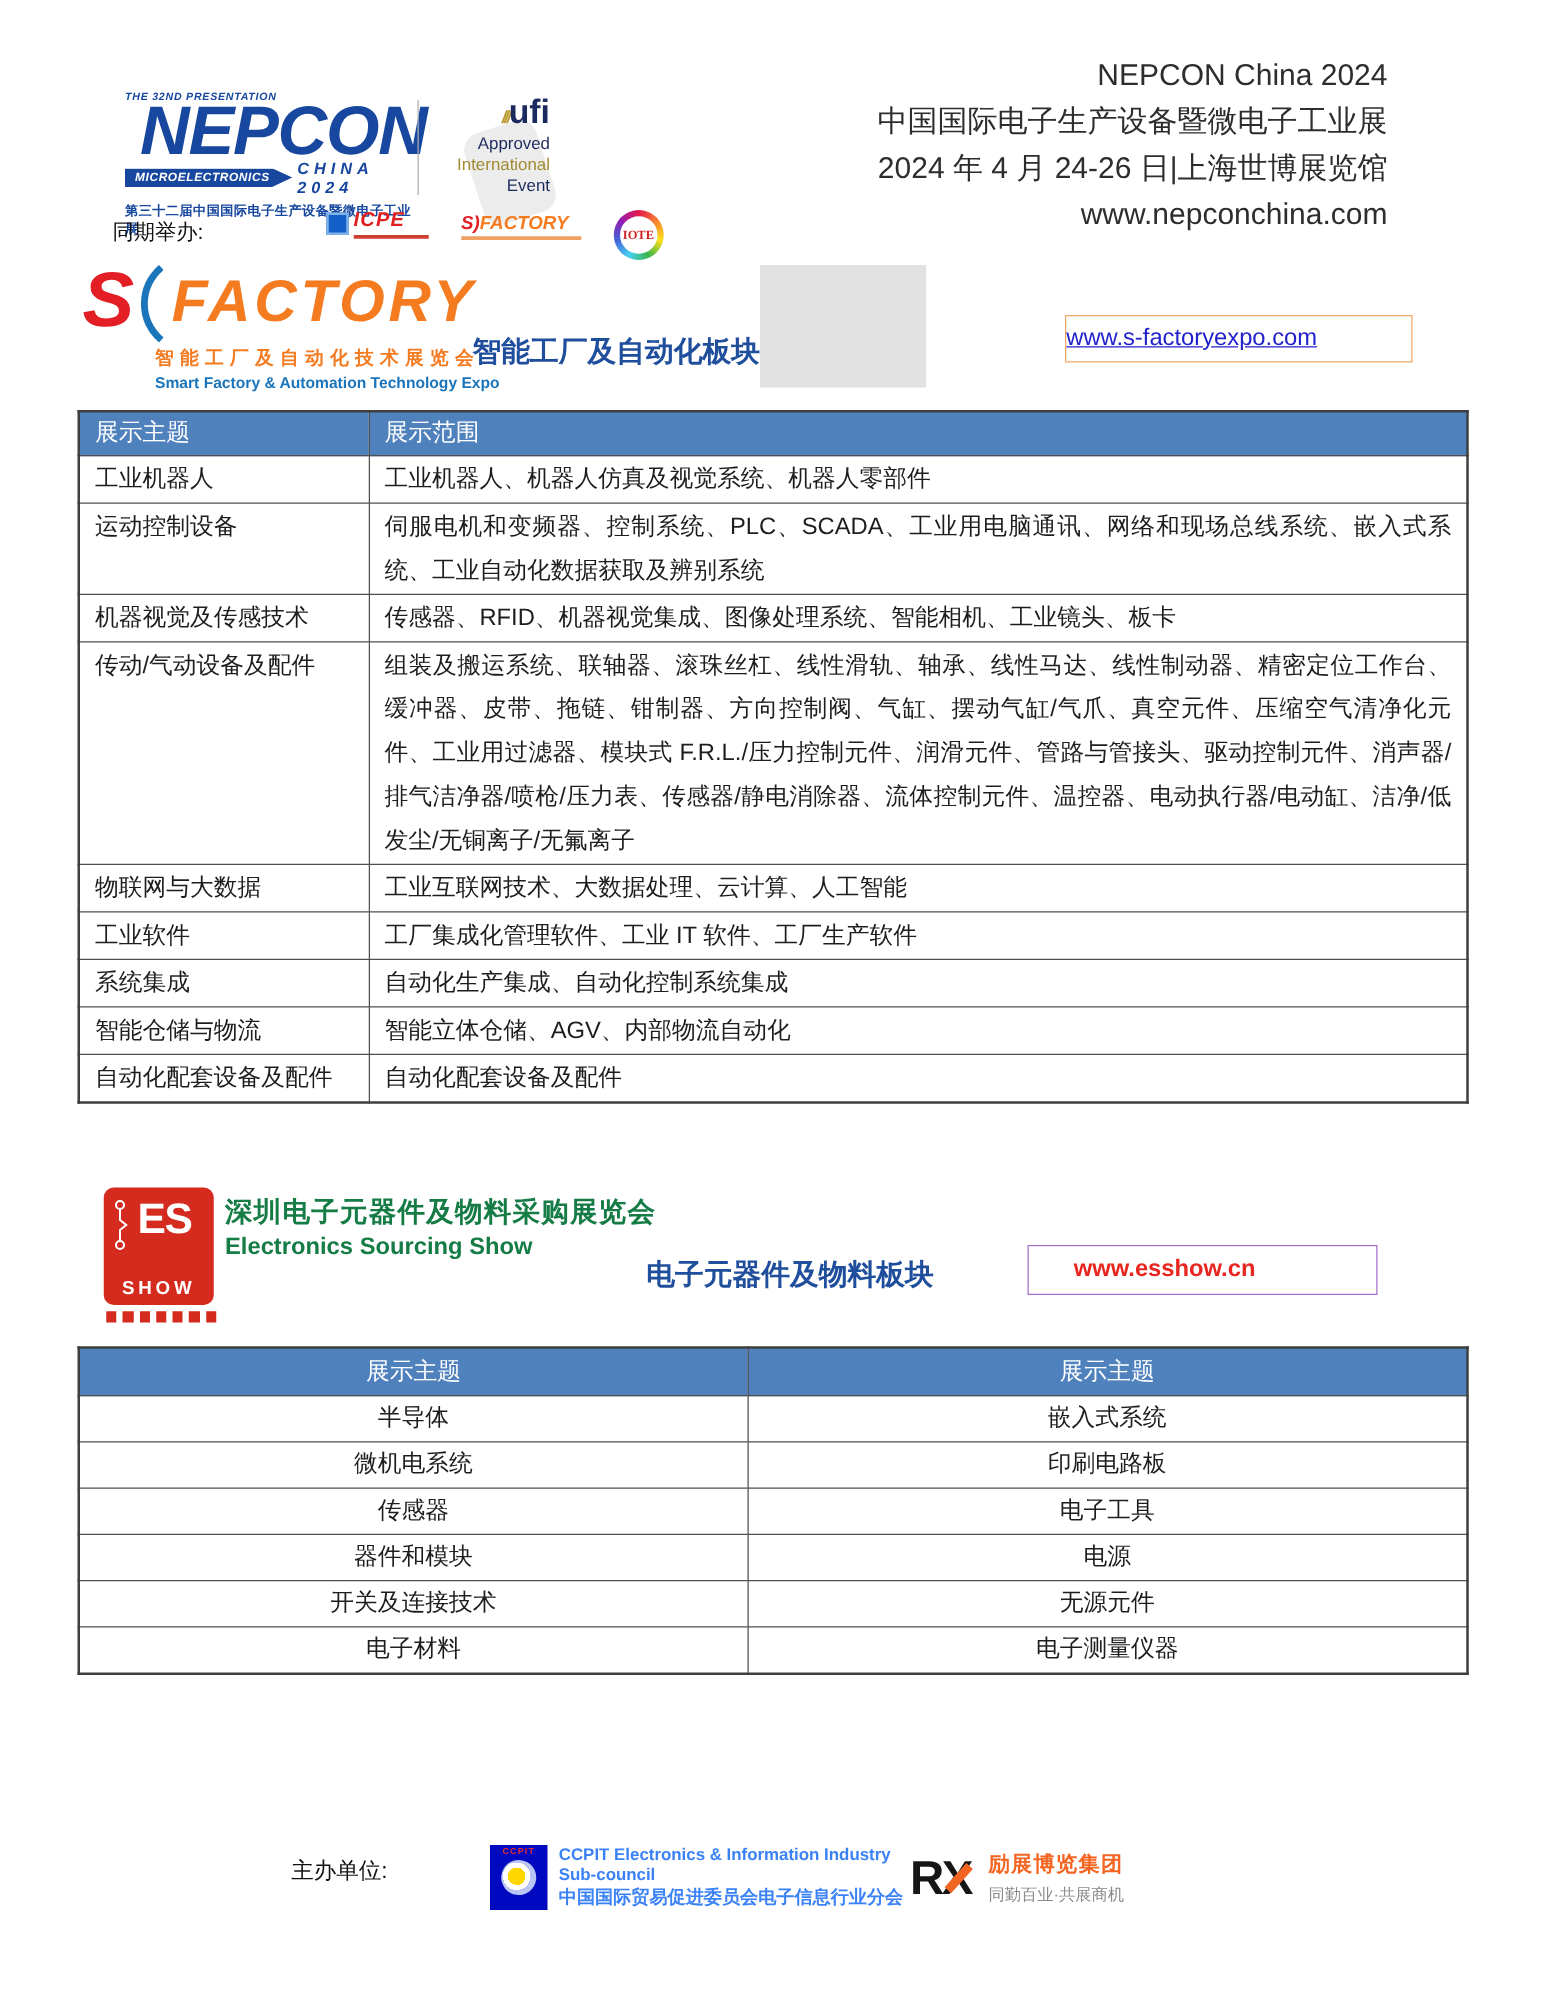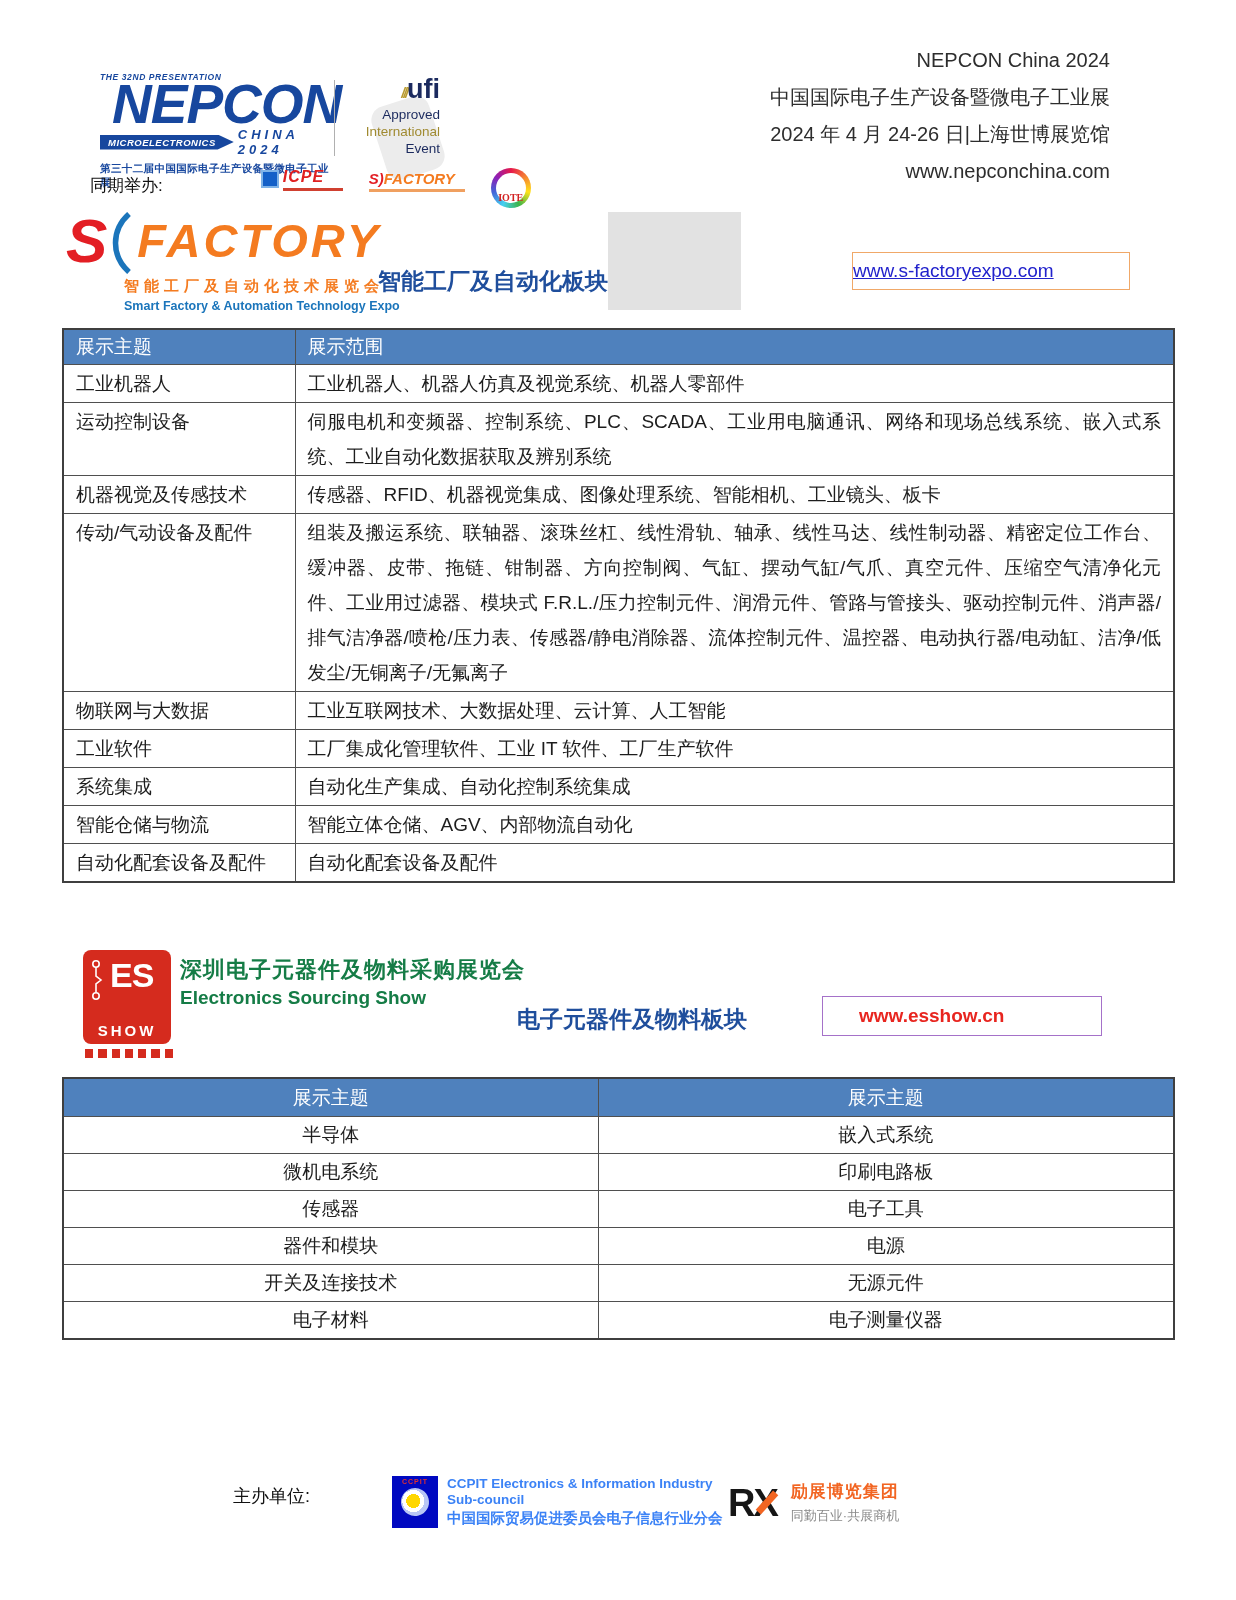--- a/index.html
+++ b/index.html
@@ -4,21 +4,21 @@
 <style>
   * { margin:0; padding:0; box-sizing:border-box; }
   html,body { background:#ffffff; }
   .page {
     position:relative; width:1236px; height:1600px; background:#ffffff;
     font-family:"Liberation Sans","DejaVu Sans",sans-serif; overflow:hidden;
   }
 
   
   .event-info { position:absolute; top:42px; right:126px; text-align:right;
-    font-size:20px; color:#2d2d2d; line-height:37px; }
+    font-size:24px; color:#2d2d2d; line-height:37px; }
 
   
   .nepcon { position:absolute; left:100px; top:72px; width:232px; color:#17479E; }
   .nepcon-presentation { font-size:8.5px; font-weight:bold; font-style:italic; letter-spacing:.6px; }
   .nepcon-name { font-size:55px; font-weight:800; font-style:italic; letter-spacing:-1px; line-height:44px;margin-left:12px; }
   .nepcon-band { display:flex; align-items:center; margin-top:1px; }
   .band-left { background:#17479E; color:#fff; font-size:9.5px; font-weight:bold; font-style:italic;
     padding:2px 18px 2px 8px; clip-path:polygon(0 0,88% 0,100% 50%,88% 100%,0 100%); letter-spacing:.5px; }
   .band-right { color:#17479E; font-size:13px; font-weight:bold; font-style:italic; letter-spacing:4px; margin-left:4px; }
   .nepcon-sub { font-size:10.5px; font-weight:bold; margin-top:5px; letter-spacing:.4px; }
@@ -41,21 +41,21 @@
   .icpe { display:flex; align-items:flex-start; gap:4px; margin-left:72px; }
   .icpe-chip { width:18px; height:18px; background:#1460C8; border:2px solid #7fb3e8; margin-top:2px; }
   .icpe-text { color:#E02020; font-weight:800; font-size:16px; font-style:italic; letter-spacing:1px; line-height:18px; }
   .mini-sub { height:3px; background:#d04030; margin-top:2px; }
   .sf-mini { font-style:italic; font-weight:800; font-size:15px; line-height:17px; margin-top:2px; }
   .sf-mini .s { color:#E31E24; } .sf-mini .n { color:#F47B20; }
   .sf-mini-sub { background:#f0a060; }
   .iote { width:40px; height:40px; border-radius:50%; position:relative;
     background:conic-gradient(#e6194b,#f58231,#ffe119,#3cb44b,#46d0f0,#4363d8,#911eb4,#e6194b); }
   .iote-inner { position:absolute; inset:5px; background:#fff; border-radius:50%;
-    display:flex; align-items:flex-end; justify-content:center; }
+    display:flex; align-items:center; justify-content:center; }
   .iote-text { color:#D22222; font-weight:bold; font-size:10px; font-family:"Liberation Serif",serif; }
 
   
   .sfactory-logo { position:absolute; left:66px; top:212px; }
   .sf-row { display:flex; align-items:flex-start; }
   .sf-s { color:#E31E24; font-size:62px; font-weight:800; font-style:italic; line-height:58px; }
   .sf-swoosh { margin:0 2px; }
   .sf-name { color:#F47B20; font-size:47px; font-weight:800; font-style:italic; letter-spacing:3px; line-height:58px; }
   .sf-cn { color:#F47B20; font-size:15px; font-weight:bold; letter-spacing:5px; margin:3px 0 0 58px; }
   .sf-en { color:#1B75BB; font-size:12.5px; font-weight:bold; margin:3px 0 0 58px; }

